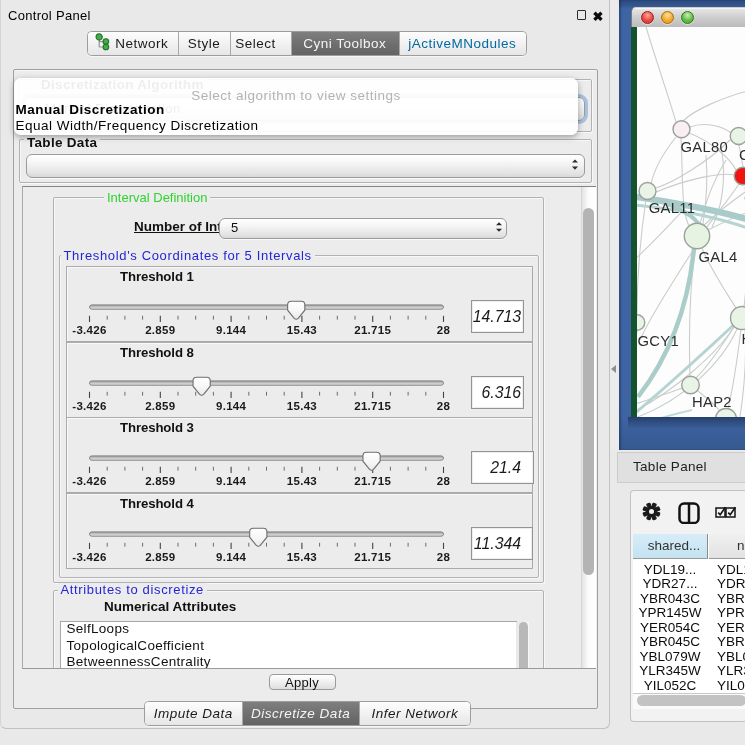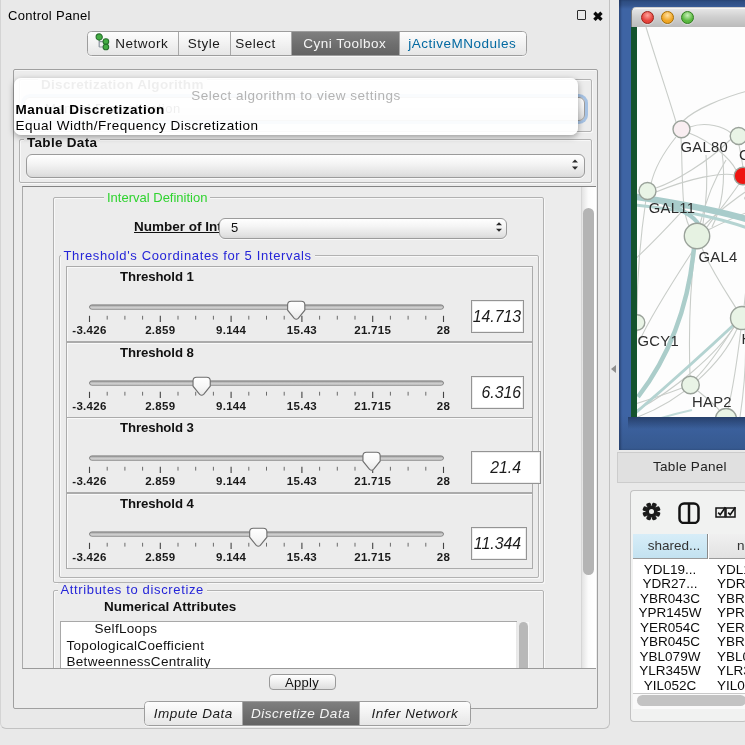--- a/index.html
+++ b/index.html
@@ -79,21 +79,21 @@
 <text x="738" y="203" font-size="14.8" fill="#2d2d2d">C</text>
 <text x="642.8" y="213" font-size="14.8" fill="#2d2d2d">GAL11</text>
 <text x="692.5" y="262" font-size="14.8" fill="#2d2d2d">GAL4</text>
 <text x="631.5" y="345.5" font-size="14.8" fill="#2d2d2d">GCY1</text>
 <text x="735.5" y="344" font-size="14.8" fill="#2d2d2d">H</text>
 <text x="686" y="406.5" font-size="14.8" fill="#2d2d2d">HAP2</text>
 </svg>
     </div>
 <div class="abs" style="left:608px;top:450px;width:137px;height:295px;background:#e9e9e9;"></div>
 <div class="abs" style="left:617px;top:452px;width:128px;height:29px;background:#e0e0e0;border:1px solid #cccccc;border-right:none;"></div>
-<div class="txt" style="left:633px;top:459px;font-size:13.5px;color:#222;margin-left:20px;">Table Panel</div>
+<div class="txt" style="left:633px;top:459px;font-size:13.5px;color:#222;">Table Panel</div>
 <div class="abs" style="left:629.5px;top:490px;width:116px;height:230px;border:1px solid #c2c2c2;border-radius:4px;border-right:none;background:#f1f2f1;"></div>
 <svg class="abs" style="left:642px;top:502px;" width="19" height="19" viewBox="0 0 19 19">
       <g fill="#1b1b1b">
         <circle cx="9.5" cy="9.5" r="6.0"></circle>
 <rect x="-1.8" y="-2.3" width="3.6" height="4.6" rx="1.2" transform="translate(16.15,12.26) rotate(22.5)"></rect>
 <rect x="-1.8" y="-2.3" width="3.6" height="4.6" rx="1.2" transform="translate(12.26,16.15) rotate(67.5)"></rect>
 <rect x="-1.8" y="-2.3" width="3.6" height="4.6" rx="1.2" transform="translate(6.74,16.15) rotate(112.5)"></rect>
 <rect x="-1.8" y="-2.3" width="3.6" height="4.6" rx="1.2" transform="translate(2.85,12.26) rotate(157.5)"></rect>
 <rect x="-1.8" y="-2.3" width="3.6" height="4.6" rx="1.2" transform="translate(2.85,6.74) rotate(202.5)"></rect>
 <rect x="-1.8" y="-2.3" width="3.6" height="4.6" rx="1.2" transform="translate(6.74,2.85) rotate(247.5)"></rect>
@@ -323,21 +323,21 @@
 <line x1="425.80" y1="49.8" x2="425.80" y2="53.6" stroke="#6b6b6b" stroke-width="1"></line>
 <line x1="443.50" y1="49.8" x2="443.50" y2="56" stroke="#444" stroke-width="1.1"></line>
 <text x="89.50" y="67.5" font-size="11.5" font-weight="bold" fill="#1a1a1a" text-anchor="middle">-3.426</text>
 <text x="160.30" y="67.5" font-size="11.5" font-weight="bold" fill="#1a1a1a" text-anchor="middle">2.859</text>
 <text x="231.10" y="67.5" font-size="11.5" font-weight="bold" fill="#1a1a1a" text-anchor="middle">9.144</text>
 <text x="301.90" y="67.5" font-size="11.5" font-weight="bold" fill="#1a1a1a" text-anchor="middle">15.43</text>
 <text x="372.70" y="67.5" font-size="11.5" font-weight="bold" fill="#1a1a1a" text-anchor="middle">21.715</text>
 <text x="443.50" y="67.5" font-size="11.5" font-weight="bold" fill="#1a1a1a" text-anchor="middle">28</text>
 <path d="M 362.95,44.2 L 362.95,38.8 Q 362.95,35.2 366.55,35.2 L 376.55,35.2 Q 380.15,35.2 380.15,38.8 L 380.15,44.2 L 373.55,52.4 Q 371.55,54.2 369.55,52.4 Z" fill="url(#th417)" stroke="#6e6e6e" stroke-width="1.1"></path>
 </svg>
-<div class="vbox" style="left:448.0px;top:264.0px;width:49.5px;height:31px;line-height:31px;padding-right:19px;">21.4</div>
+<div class="vbox" style="left:448.0px;top:264.0px;width:49.5px;height:31px;line-height:31px;padding-right:12px;">21.4</div>
 <div class="thp" style="left:43.5px;top:305.5px;width:465px;height:74px;"></div>
 <div class="txt b ls0" style="left:49.5px;top:308.9px;font-size:13.2px;letter-spacing:-0.1px;">Threshold 4</div>
 <svg class="abs" style="left:43.5px;top:305.5px;" width="465" height="74" viewBox="66 0 465 74">
 <defs>
           <linearGradient id="tg492" x1="0" y1="0" x2="0" y2="1">
             <stop offset="0" stop-color="#9e9e9e"></stop>
             <stop offset="0.5" stop-color="#c6c6c6"></stop>
             <stop offset="1" stop-color="#e9e9e9"></stop>
           </linearGradient>
           <linearGradient id="th492" x1="0" y1="0" x2="0" y2="1">
@@ -369,26 +369,26 @@
 <line x1="425.80" y1="49.8" x2="425.80" y2="53.6" stroke="#6b6b6b" stroke-width="1"></line>
 <line x1="443.50" y1="49.8" x2="443.50" y2="56" stroke="#444" stroke-width="1.1"></line>
 <text x="89.50" y="67.5" font-size="11.5" font-weight="bold" fill="#1a1a1a" text-anchor="middle">-3.426</text>
 <text x="160.30" y="67.5" font-size="11.5" font-weight="bold" fill="#1a1a1a" text-anchor="middle">2.859</text>
 <text x="231.10" y="67.5" font-size="11.5" font-weight="bold" fill="#1a1a1a" text-anchor="middle">9.144</text>
 <text x="301.90" y="67.5" font-size="11.5" font-weight="bold" fill="#1a1a1a" text-anchor="middle">15.43</text>
 <text x="372.70" y="67.5" font-size="11.5" font-weight="bold" fill="#1a1a1a" text-anchor="middle">21.715</text>
 <text x="443.50" y="67.5" font-size="11.5" font-weight="bold" fill="#1a1a1a" text-anchor="middle">28</text>
 <path d="M 249.68,44.2 L 249.68,38.8 Q 249.68,35.2 253.28,35.2 L 263.28,35.2 Q 266.88,35.2 266.88,38.8 L 266.88,44.2 L 260.28,52.4 Q 258.28,54.2 256.28,52.4 Z" fill="url(#th492)" stroke="#6e6e6e" stroke-width="1.1"></path>
 </svg>
-<div class="vbox" style="left:448.0px;top:339.5px;width:49.5px;height:31px;line-height:31px;padding-right:5px;">11.344</div>
+<div class="vbox" style="left:448.0px;top:339.5px;width:49.5px;height:31px;line-height:31px;padding-right:11px;">11.344</div>
 <div class="grp" style="left:30.5px;top:403px;width:489px;height:150px;"></div>
 <div class="leg" style="left:35.0px;top:396px;letter-spacing:0.65px;color:#2525d8;">Attributes to discretize</div>
 <div class="txt b ls0" style="left:33.5px;top:411.5px;font-size:13.5px;">Numerical Attributes</div>
 <div class="abs" style="left:37.5px;top:434px;width:455px;height:130px;background:#fff;border:1px solid #a8a8a8;"></div>
-<div class="txt" style="left:44.0px;top:434.0px;font-size:13.5px;margin-left:28px;">SelfLoops</div>
+<div class="txt" style="left:44.0px;top:434.0px;font-size:13.5px;">SelfLoops</div>
 <div class="txt" style="left:44.0px;top:450.6px;font-size:13.5px;">TopologicalCoefficient</div>
 <div class="txt" style="left:44.0px;top:467.20000000000005px;font-size:13.5px;">BetweennessCentrality</div>
 <div class="abs" style="left:493.5px;top:435px;width:13px;height:128px;background:linear-gradient(90deg,#e8e8e8,#f8f8f8);"></div>
 <div class="abs" style="left:496.0px;top:435px;width:9px;height:100px;background:#b8b8b8;border-radius:4.5px;"></div>
 </div>
 <div class="abs" style="left:269px;top:673.5px;width:64.5px;height:14px;border:1px solid #9a9a9a;border-radius:4px;background:linear-gradient(#ffffff,#f0f0f0 50%,#dedede);"></div>
 <div class="txt" style="left:269px;top:675px;width:66px;text-align:center;font-size:13px;">Apply</div>
 <div class="abs" style="left:143.6px;top:701px;width:325.7px;height:22.5px;border:1px solid #9d9d9d;border-radius:4.5px;overflow:hidden;box-shadow:0 1px 0 rgba(255,255,255,.65);font-style:italic;">
 <div class="abs" style="left:0.0px;top:0;width:97.20000000000002px;height:22.5px;background:linear-gradient(#fdfdfd,#f3f3f3 45%,#e6e6e6);"></div>
 <div class="txt" style="left:0.0px;top:3.5px;width:97.20000000000002px;text-align:center;font-size:13.5px;letter-spacing:0.5px;color:#1a1a1a;">Impute Data</div>

